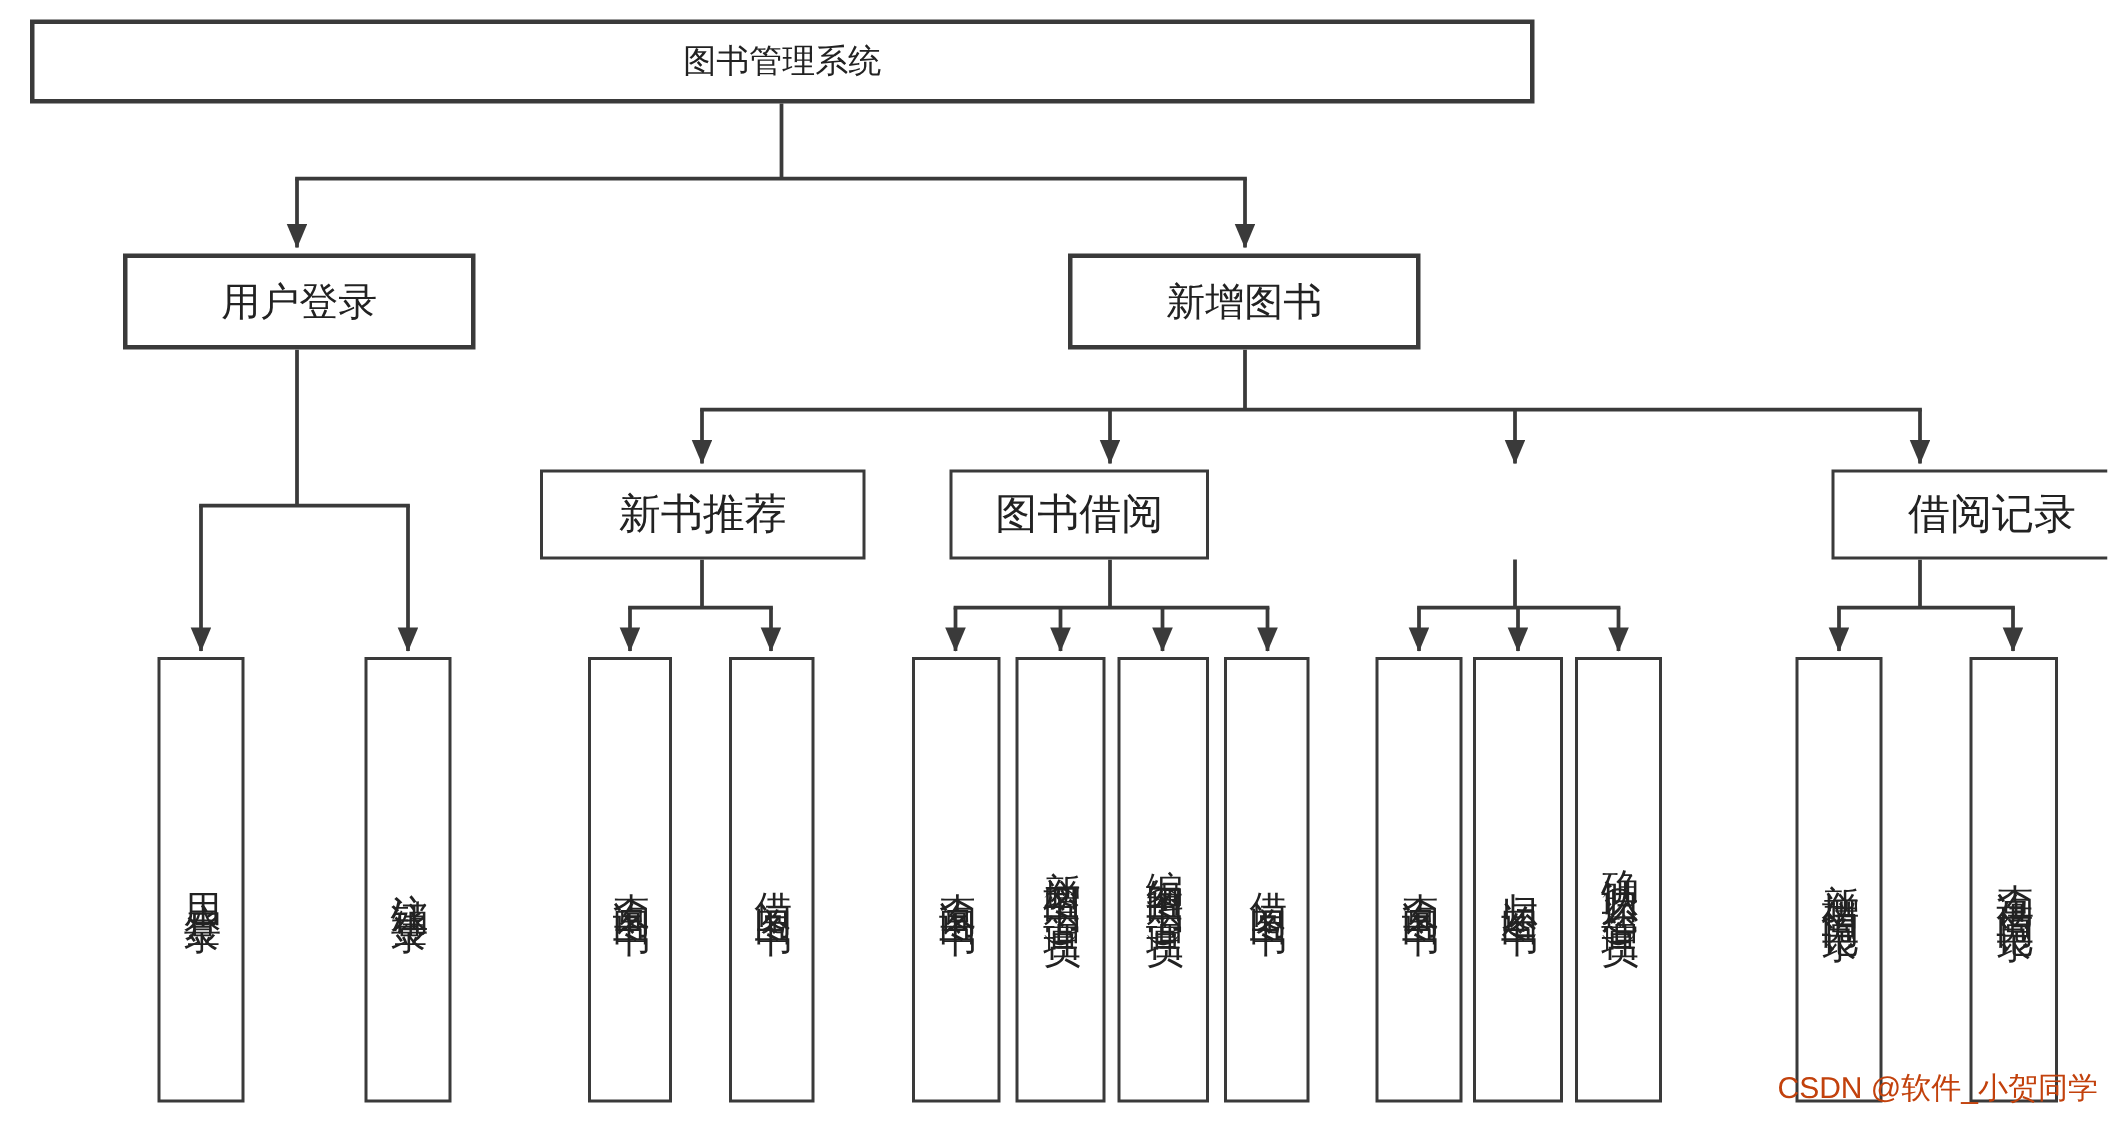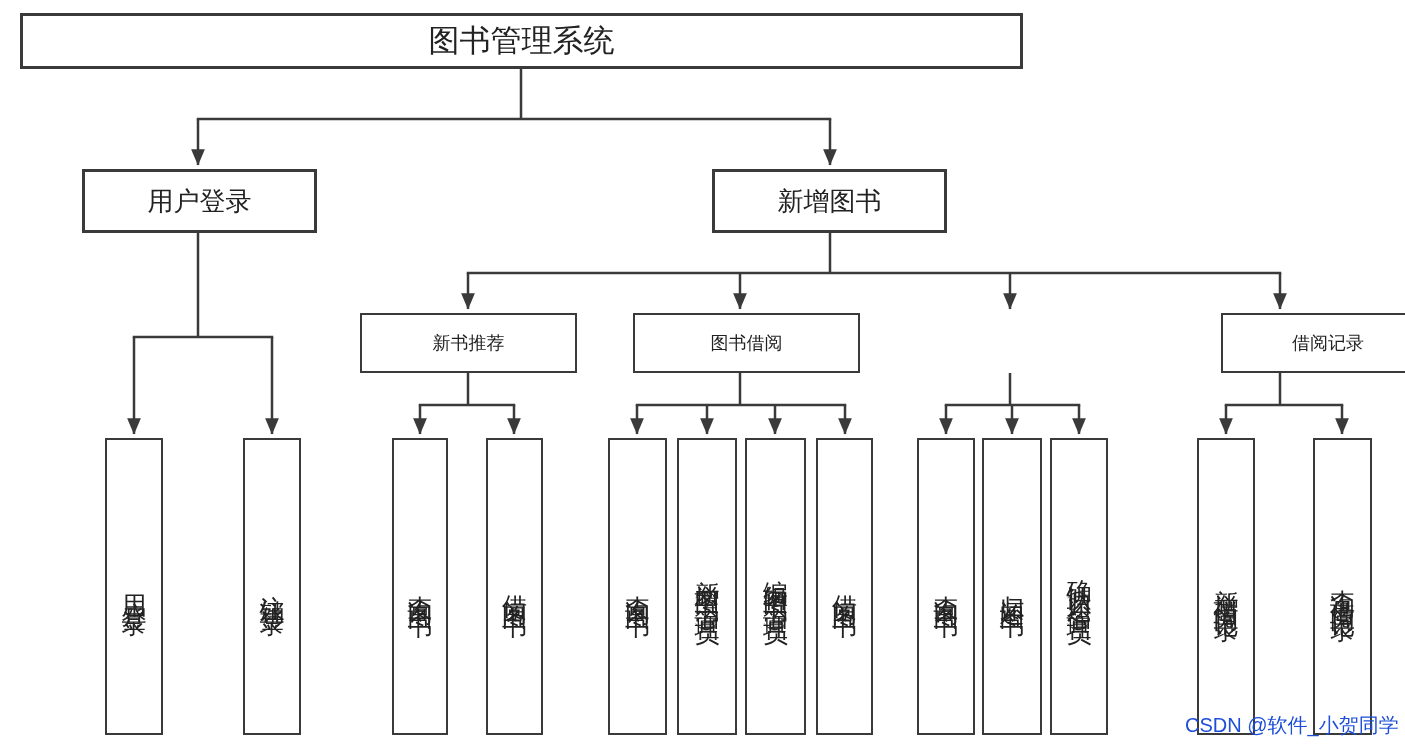--- a/index.html
+++ b/index.html
@@ -16,27 +16,27 @@
     position: absolute;
     box-sizing: border-box;
     background: #ffffff;
     border: 3px solid #3a3a3a;
     display: flex;
     align-items: center;
     justify-content: center;
     color: #222222;
     z-index: 2;
   }
-  .root-box   { left: 20px;  top: 13px;  width: 1003px; height: 56px; font-size: 31px; }
+  .root-box   { left: 20px;  top: 13px;  width: 1003px; height: 56px; font-size: 22px; }
   .l2-box     { top: 169px;  width: 235px; height: 64px; font-size: 26px; }
   .l2-a { left: 82px; }
   .l2-b { left: 712px; }
-  .l3-box     { top: 313px;  height: 60px; font-size: 18px; border-width: 2px; }
+  .l3-box     { top: 313px;  height: 60px; font-size: 28px; border-width: 2px; }
   .l3-a { left: 360px;  width: 217px; }
-  .l3-b { left: 633px;  width: 227px; }
+  .l3-b { left: 633px;  width: 173px; }
   .l3-c { left: 902px;  width: 216px; }
   .l3-d { left: 1173px; width: 214px; margin-left: 48px; }
   .leaf {
     top: 438px; height: 297px;
     border-width: 2px;
     font-size: 25px;
   }
   .vtext {
     writing-mode: vertical-rl;
     letter-spacing: 6px;
@@ -54,21 +54,21 @@
   .g4-a { left: 917px;  width: 58px; }
   .g4-b { left: 982px;  width: 60px; }
   .g4-c { left: 1050px; width: 58px; }
   .g5-a { left: 1197px; width: 58px; }
   .g5-b { left: 1313px; width: 59px; }
   .watermark {
     position: absolute;
     left: 1185px;
     top: 712px;
     font-size: 20px;
-    color: #1d4ed8;
+    color: #c2410c;
     z-index: 3;
     white-space: nowrap;
   }
 </style>
 </head>
 <body>
 
 <div class="stage">
 
   <svg class="wires" width="1405" height="747" viewBox="0 0 1405 747">

